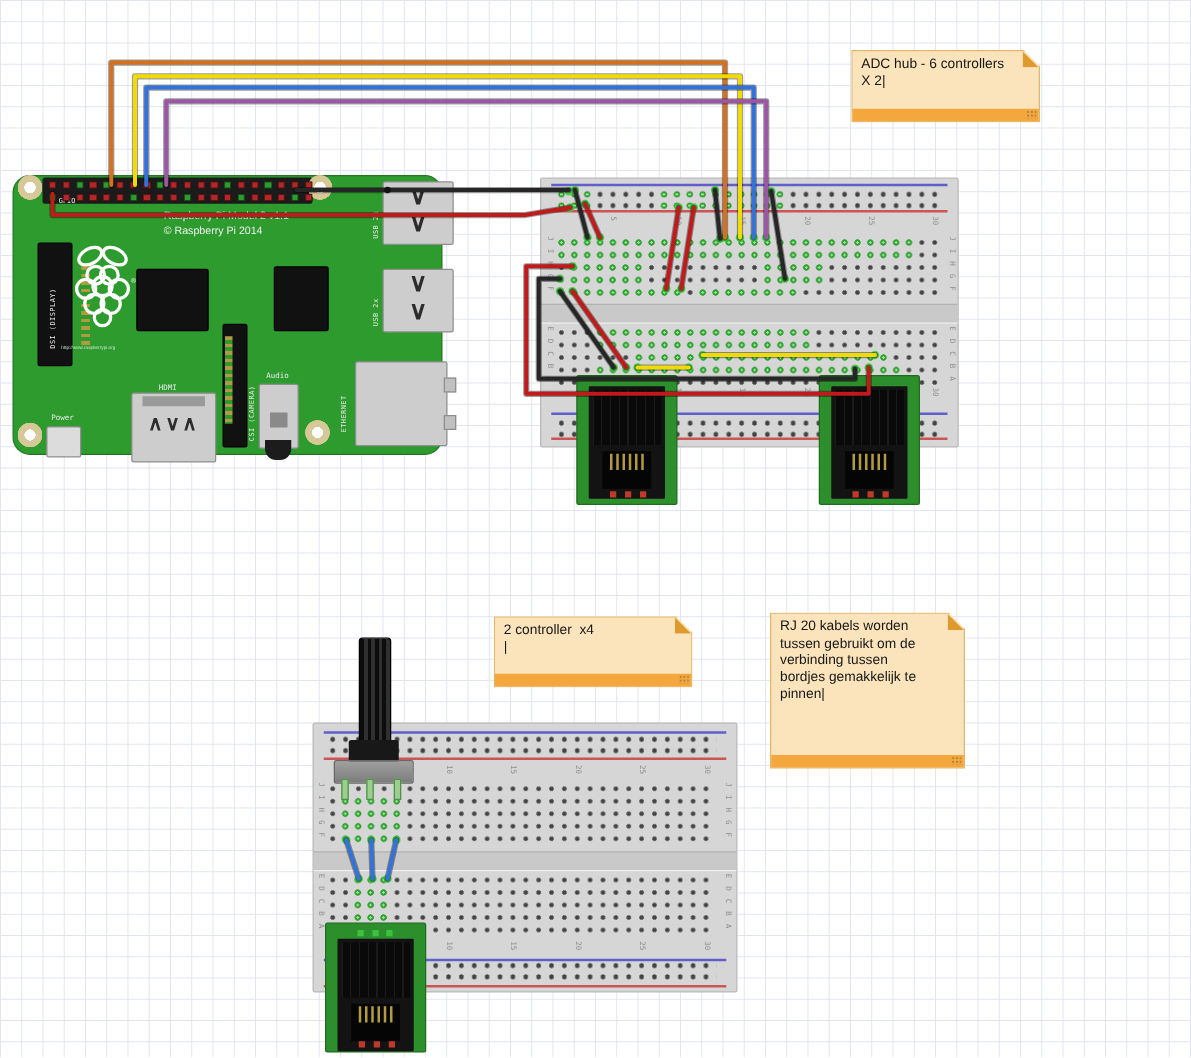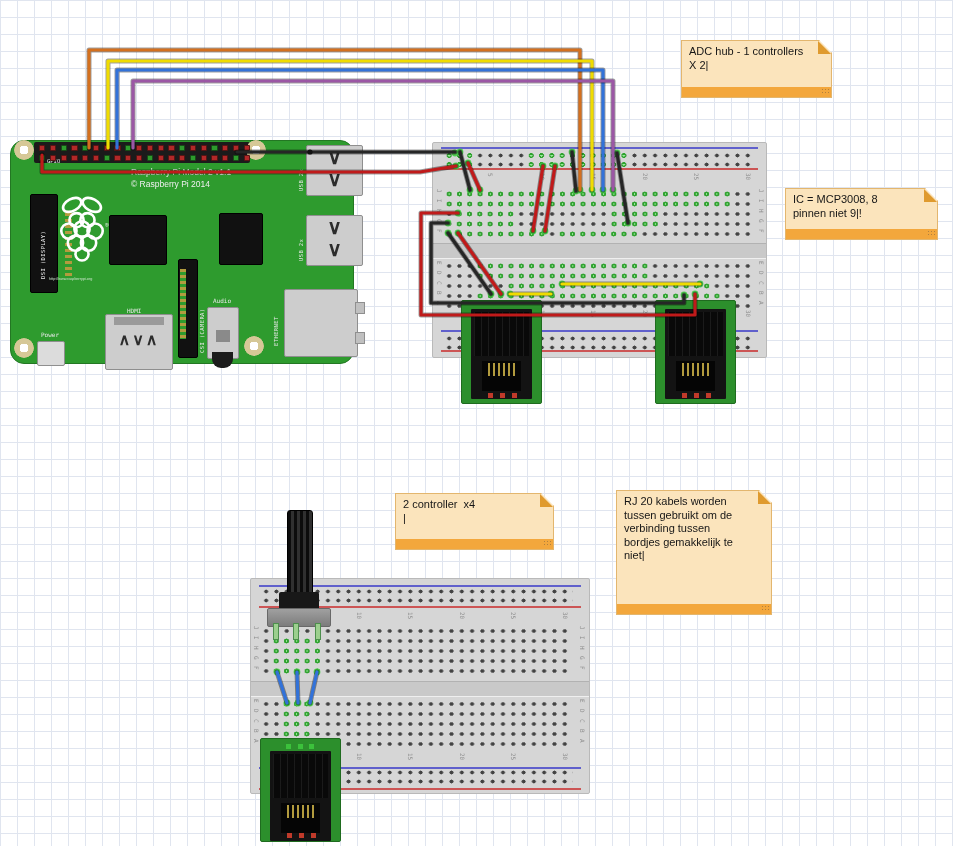--- a/index.html
+++ b/index.html
@@ -488,57 +488,47 @@
       </g>
     <g>
         <polyline class="wb" points="317,672 310,703"></polyline>
         <polyline class="wf" stroke="#3272D9" points="317,672 310,703"></polyline>
       </g>
   </svg>
 
   <div class="note" style="left:681px;top:40px;width:149px;height:56px;">
     <div class="fold"></div>
     <div class="txt">
-      <div class="nline">ADC hub - 1 controllers</div>
+      <div class="nline">ADC hub - 6 controllers</div>
       <div class="nline">X 2|</div>
     </div>
     <div class="bar">
         <div class="grip"></div>
       </div>
   </div>
 
-  <div class="note" style="left:785px;top:188px;width:151px;height:50px;">
-    <div class="fold"></div>
-    <div class="txt">
-      <div class="nline">IC = MCP3008, 8</div>
-      <div class="nline">pinnen niet 9|!</div>
-    </div>
-    <div class="bar">
-        <div class="grip"></div>
-      </div>
-  </div>
 
   <div class="note" style="left:395px;top:493px;width:157px;height:55px;">
     <div class="fold"></div>
     <div class="txt">
       <div class="nline">2 controller  x4</div>
       <div class="nline">|</div>
     </div>
     <div class="bar">
         <div class="grip"></div>
       </div>
   </div>
 
   <div class="note" style="left:616px;top:490px;width:154px;height:123px;">
     <div class="fold"></div>
     <div class="txt">
       <div class="nline">RJ 20 kabels worden</div>
       <div class="nline">tussen gebruikt om de</div>
       <div class="nline">verbinding tussen</div>
       <div class="nline">bordjes gemakkelijk te</div>
-      <div class="nline">niet|</div>
+      <div class="nline">pinnen|</div>
     </div>
     <div class="bar">
         <div class="grip"></div>
       </div>
   </div>
 
 </div>
 
 </body></html>

